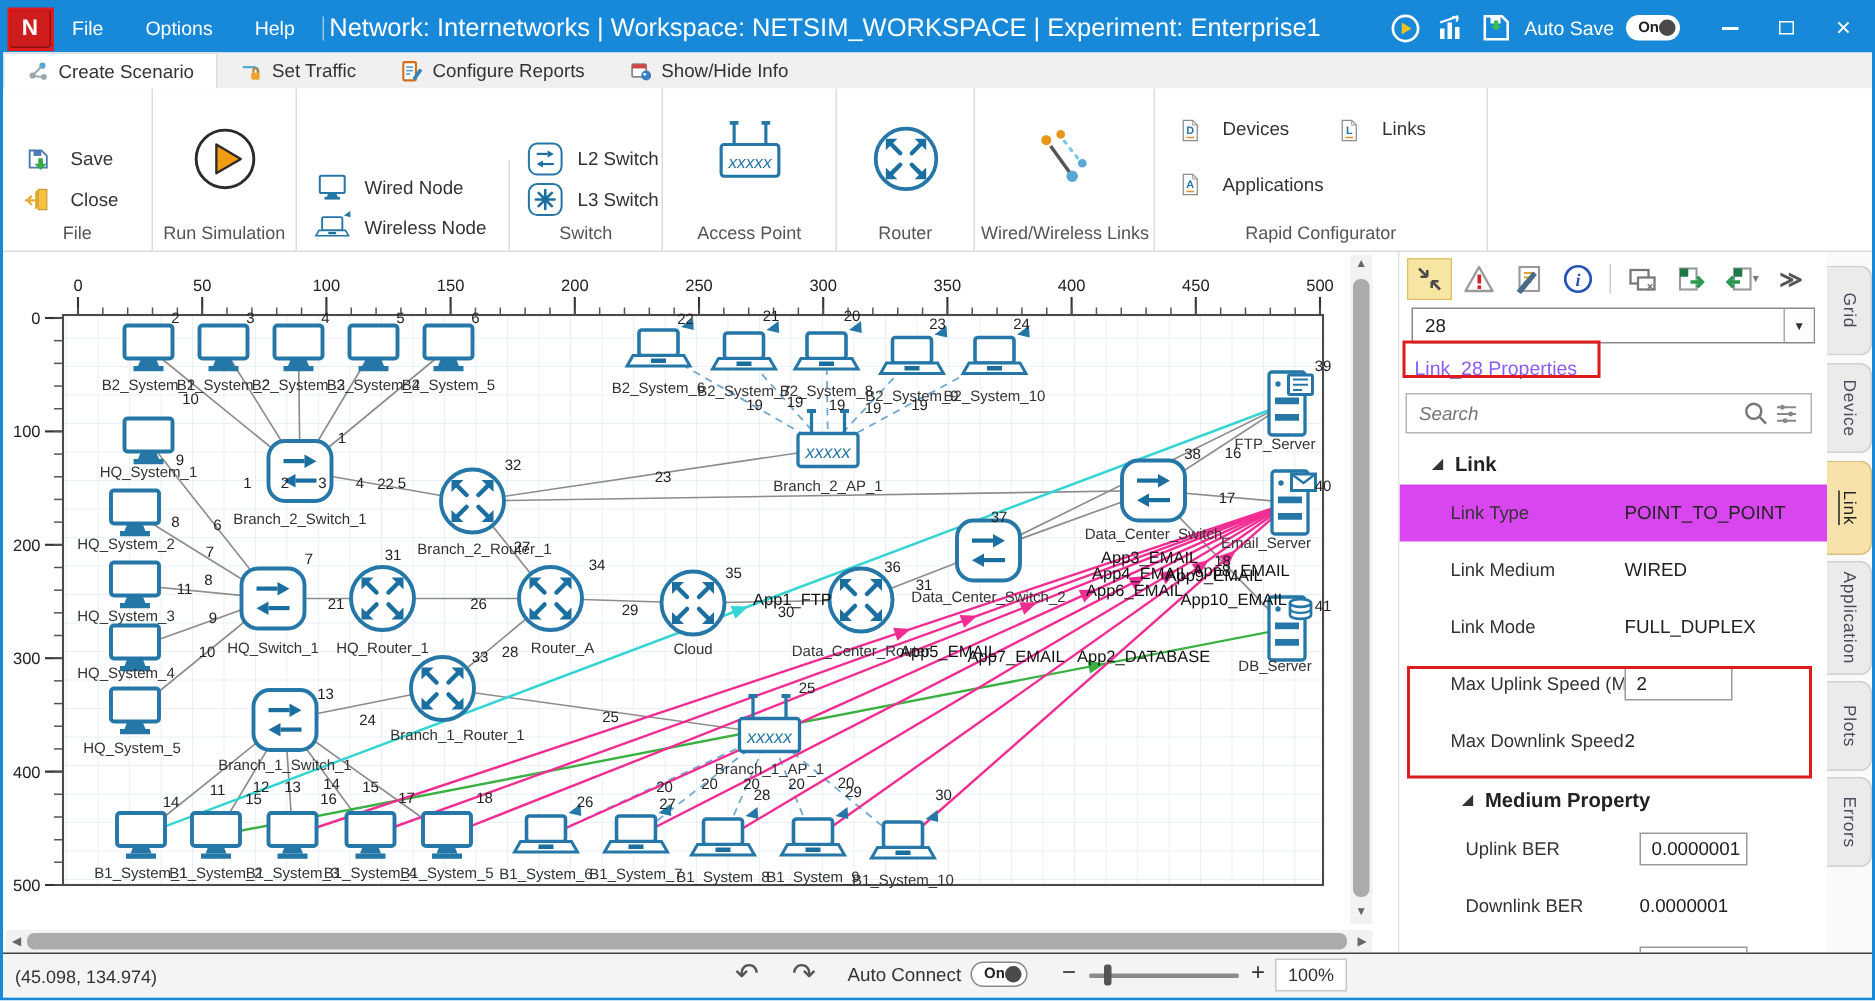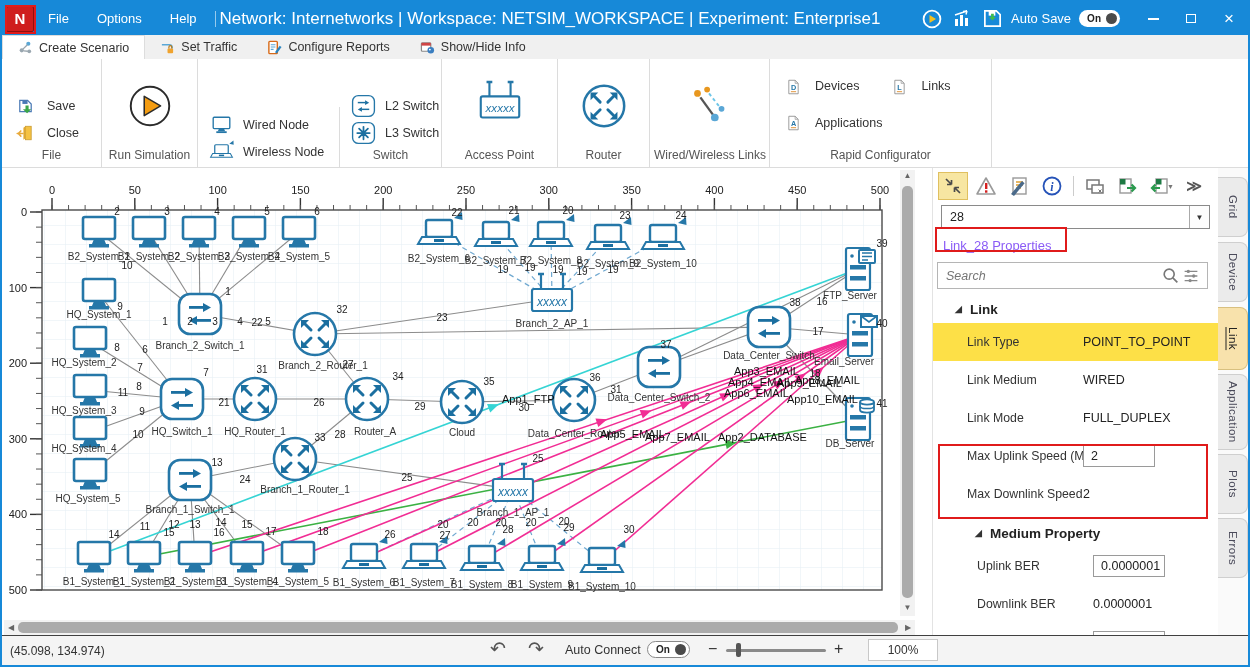--- a/index.html
+++ b/index.html
@@ -8,21 +8,21 @@
 
   
   .titlebar { position:absolute; top:0; left:0; right:0; height:33px; background:#1789d8; display:flex; align-items:center; color:#fff; }
   .logo { width:28px; height:26px; margin-left:4px; background:#cf1d1d; border-radius:2px; color:#fff; font-weight:bold; font-size:15px; display:flex; align-items:center; justify-content:center; border:1px solid #8e0f0f; }
   .menu { padding:0 14px; font-size:13px; cursor:pointer; }
   .tsep { width:1px; height:16px; background:rgba(255,255,255,.55); margin:0 4px; }
   .title-info { font-size:17px; margin-left:0; white-space:nowrap; }
   .title-right { margin-left:auto; display:flex; align-items:center; gap:0; }
   .tbtn { width:30px; height:28px; display:flex; align-items:center; justify-content:center; cursor:pointer; }
   .autosave { font-size:13px; margin:0 8px 0 4px; }
-  .toggle { display:flex; align-items:center; background:#fff; border-radius:9px; height:17px; padding:0 3px 0 8px; gap:5px; cursor:pointer; }
+  .toggle { display:flex; align-items:center; background:#fff; border-radius:9px; height:17px; padding:0 3px 0 8px; cursor:pointer; }
   .toggle .tg-label { color:#222; font-size:10px; font-weight:bold; }
   .toggle .knob { width:11px; height:11px; background:#4a4a4a; border-radius:50%; }
   .winctl { display:flex; margin-left:14px; }
   .winctl .tbtn { width:38px; }
   .min-glyph { width:11px; border-bottom:2px solid #fff; }
   .max-glyph { width:10px; height:9px; border:1.5px solid #fff; }
   .close-glyph { font-size:17px; line-height:1; }
 
   
   .tabrow { position:absolute; top:33px; left:0; right:0; height:24px; background:#f0f0f0; display:flex; align-items:stretch; }
@@ -64,21 +64,21 @@
   .pselect { margin:2px 8px 0 8px; height:24px; border:1px solid #8a8a8a; display:flex; align-items:stretch; background:#fff; cursor:pointer; }
   .pselect-val { flex:1; font-size:12.5px; padding:4px 8px; color:#222; }
   .pselect-btn { width:20px; border-left:1px solid #aaa; display:flex; align-items:center; justify-content:center; font-size:8px; color:#333; background:#fdfdfd; }
   .ptitle { color:#8b5cf6; font-size:13px; padding:9px 0 5px 10px; }
   .psearch { margin:4px 10px 6px 4px; height:27px; border:1px solid #b5b5b5; display:flex; align-items:center; padding-right:6px; }
   .psearch input { flex:1; border:none; outline:none; font-size:12.5px; font-style:italic; padding:0 8px; color:#555; background:transparent; font-family:inherit; }
   .psech { display:flex; align-items:center; gap:8px; height:28px; margin-top:6px; padding-left:22px; font-size:13.5px; font-weight:bold; color:#222; }
   .psech.indent { padding-left:42px; }
   .tri { font-size:9px; color:#333; }
   .prow { display:flex; align-items:center; height:38px; }
-  .prow.shaded { background:#fde047; }
+  .prow.shaded { background:#d946ef; }
   .plabel { width:150px; padding-left:34px; font-size:12.3px; color:#333; white-space:nowrap; overflow:hidden; flex-shrink:0; }
   .sec-1 .plabel { padding-left:44px; width:160px; }
   .pval { font-size:12.5px; color:#222; }
   .pinput { display:inline-block; width:72px; border:1px solid #9a9a9a; background:#fff; padding:3px 7px; font-size:12.5px; color:#222; }
 
   
   .side-tabs { position:absolute; left:1216px; top:0; width:34px; height:471px; background:#fafafa; }
   .side-tab { position:absolute; left:0; width:30px; background:#ebebeb; border:1px solid #cfcfcf; border-left:none; border-radius:0 8px 8px 0; display:flex; align-items:center; justify-content:center; cursor:pointer; }
   .side-tab span { writing-mode:vertical-rl; font-size:11.5px; color:#4a4a5a; letter-spacing:.5px; }
   .side-tab.active { background:#f8e2ac; border-color:#d8c080; }
@@ -88,21 +88,21 @@
   .statusbar { position:absolute; bottom:0; left:0; right:0; height:30px; background:#f4f4f4; border-top:1px solid #404040; font-size:12px; color:#333;padding-left:8px; }
   .coords { position:absolute; left:8px; top:8px; }
   .undo { position:absolute; left:488px; top:1px; font-size:19px; color:#555; cursor:pointer; }
   .redo { position:absolute; left:526px; top:1px; font-size:19px; color:#555; cursor:pointer; }
   .ac-label { position:absolute; left:563px; top:7px; font-size:12.5px; }
   .ac-toggle { position:absolute; left:645px; top:5px; border:1.5px solid #888; }
   .zminus { position:absolute; left:706px; top:4px; font-size:16px; color:#333; cursor:pointer; }
   .ztrack { position:absolute; left:724px; top:13px; width:100px; height:3px; background:#8a8a8a; border-radius:2px; }
   .zthumb { position:absolute; left:734px; top:7px; width:5px; height:14px; background:#555; border-radius:2px; cursor:pointer; }
   .zplus { position:absolute; left:832px; top:4px; font-size:16px; color:#333; cursor:pointer; }
-  .zoombox { position:absolute; left:848px; top:3px; width:70px; height:22px; background:#fff; border:1px solid #c8c8c8; text-align:center; line-height:21px; font-size:12px;margin-left:18px; }
+  .zoombox { position:absolute; left:848px; top:3px; width:48px; height:22px; background:#fff; border:1px solid #c8c8c8; text-align:center; line-height:21px; font-size:12px; }
 
   
   .anno { position:absolute; border:2px solid #e01b1b; pointer-events:none; z-index:60; }
 </style>
 </head>
 <body>
 
 <div class="window">
 
   <div class="titlebar">

